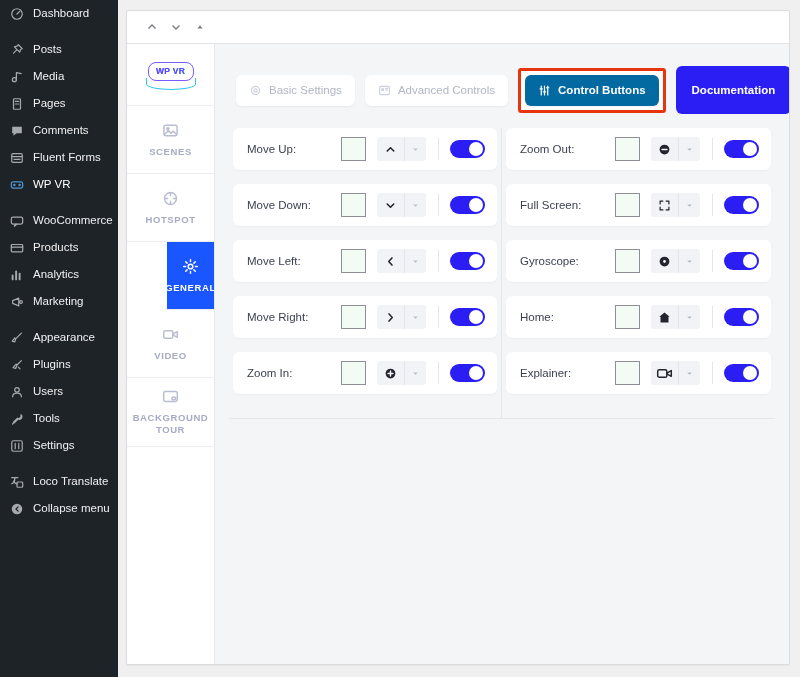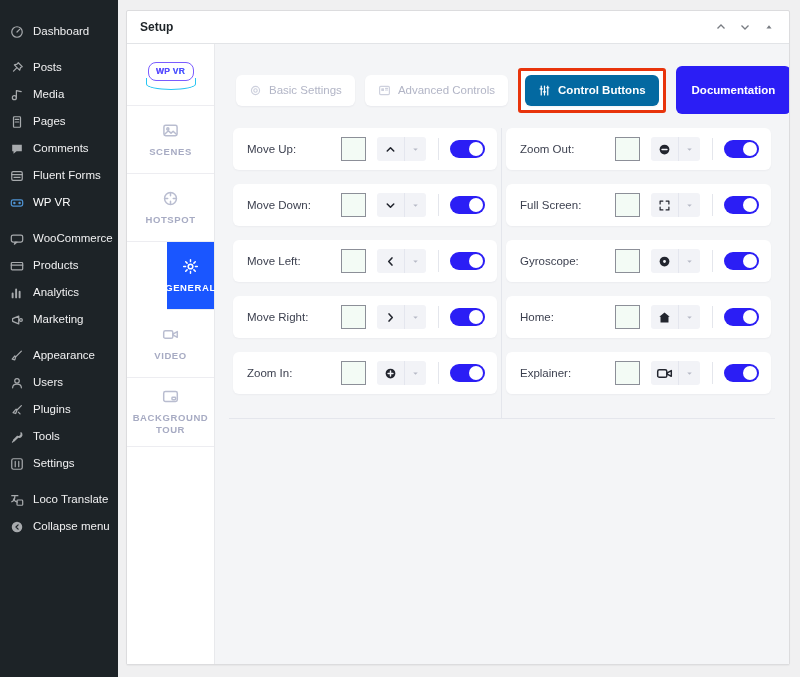--- a/index.html
+++ b/index.html
@@ -10,21 +10,21 @@
     font-family: "Liberation Sans", sans-serif;
     overflow: hidden;
   }
   body { position: relative; }
 
   
   #wp-sidebar {
     position: absolute; left: 0; top: 0;
     width: 118px; height: 677px;
     background: #1d2327;
-    padding-top: 18px;
+    padding-top: 0;
   }
   .wp-item {
     display: flex; align-items: center;
     gap: 8px;
     height: 27px;
     padding: 0 0 0 9px;
     color: #f0f0f1;
     font-size: 11.5px;
     line-height: 27px;
     white-space: nowrap;
@@ -355,34 +355,34 @@
       <span class="wp-ico">
         <svg width="14" height="14" viewBox="0 0 16 16" fill="none" stroke="currentColor" stroke-width="1.4" stroke-linecap="round" stroke-linejoin="round">
           <path d="M13 2.5L6.5 9M6.5 9l-1 3.5-3-1L5.5 8z"></path>
         </svg>
       </span>
       <span>Appearance</span>
     </div>
     <div class="wp-item">
       <span class="wp-ico">
         <svg width="14" height="14" viewBox="0 0 16 16" fill="none" stroke="currentColor" stroke-width="1.4" stroke-linecap="round" stroke-linejoin="round">
+          <path d="M13 3L8 8M8 8l-1.5 4-3-1L7 7z"></path>
+          <path d="M9.5 10.5l2 2"></path>
+        </svg>
+      </span>
+      <span>Plugins</span>
+    </div>
+    <div class="wp-item">
+      <span class="wp-ico">
+        <svg width="14" height="14" viewBox="0 0 16 16" fill="none" stroke="currentColor" stroke-width="1.4" stroke-linecap="round" stroke-linejoin="round">
           <circle cx="8" cy="5.5" r="2.6"></circle>
           <path d="M3 13.5c0-2.8 2.2-4.2 5-4.2s5 1.4 5 4.2"></path>
         </svg>
       </span>
       <span>Users</span>
-    </div>
-    <div class="wp-item">
-      <span class="wp-ico">
-        <svg width="14" height="14" viewBox="0 0 16 16" fill="none" stroke="currentColor" stroke-width="1.4" stroke-linecap="round" stroke-linejoin="round">
-          <path d="M13 3L8 8M8 8l-1.5 4-3-1L7 7z"></path>
-          <path d="M9.5 10.5l2 2"></path>
-        </svg>
-      </span>
-      <span>Plugins</span>
     </div>
     <div class="wp-item">
       <span class="wp-ico">
         <svg width="14" height="14" viewBox="0 0 16 16" fill="none" stroke="currentColor" stroke-width="1.4" stroke-linecap="round" stroke-linejoin="round">
           <path d="M12.5 3.2a3 3 0 01-4 4L4 11.7l.8.8 4.5-4.5a3 3 0 004-4z"></path>
           <path d="M4.3 12.3l-1.5 1.5"></path>
         </svg>
       </span>
       <span>Tools</span>
     </div>
@@ -413,21 +413,20 @@
           <path d="M9.3 5.5L6.8 8l2.5 2.5" stroke="#1d2327" stroke-width="1.4"></path>
         </svg>
       </span>
       <span>Collapse menu</span>
     </div>
   </div>
 
 <div id="panel">
 
   <div id="panel-head">
-    <div id="panel-title">Setup</div>
     <div class="head-btn">
       <svg width="12" height="12" viewBox="0 0 12 12" fill="none" stroke="currentColor" stroke-width="1.3">
           <path d="M2.5 7.5L6 4l3.5 3.5"></path>
         </svg>
     </div>
     <div class="head-btn">
       <svg width="12" height="12" viewBox="0 0 12 12" fill="none" stroke="currentColor" stroke-width="1.3">
           <path d="M2.5 4.5L6 8l3.5-3.5"></path>
         </svg>
     </div>

